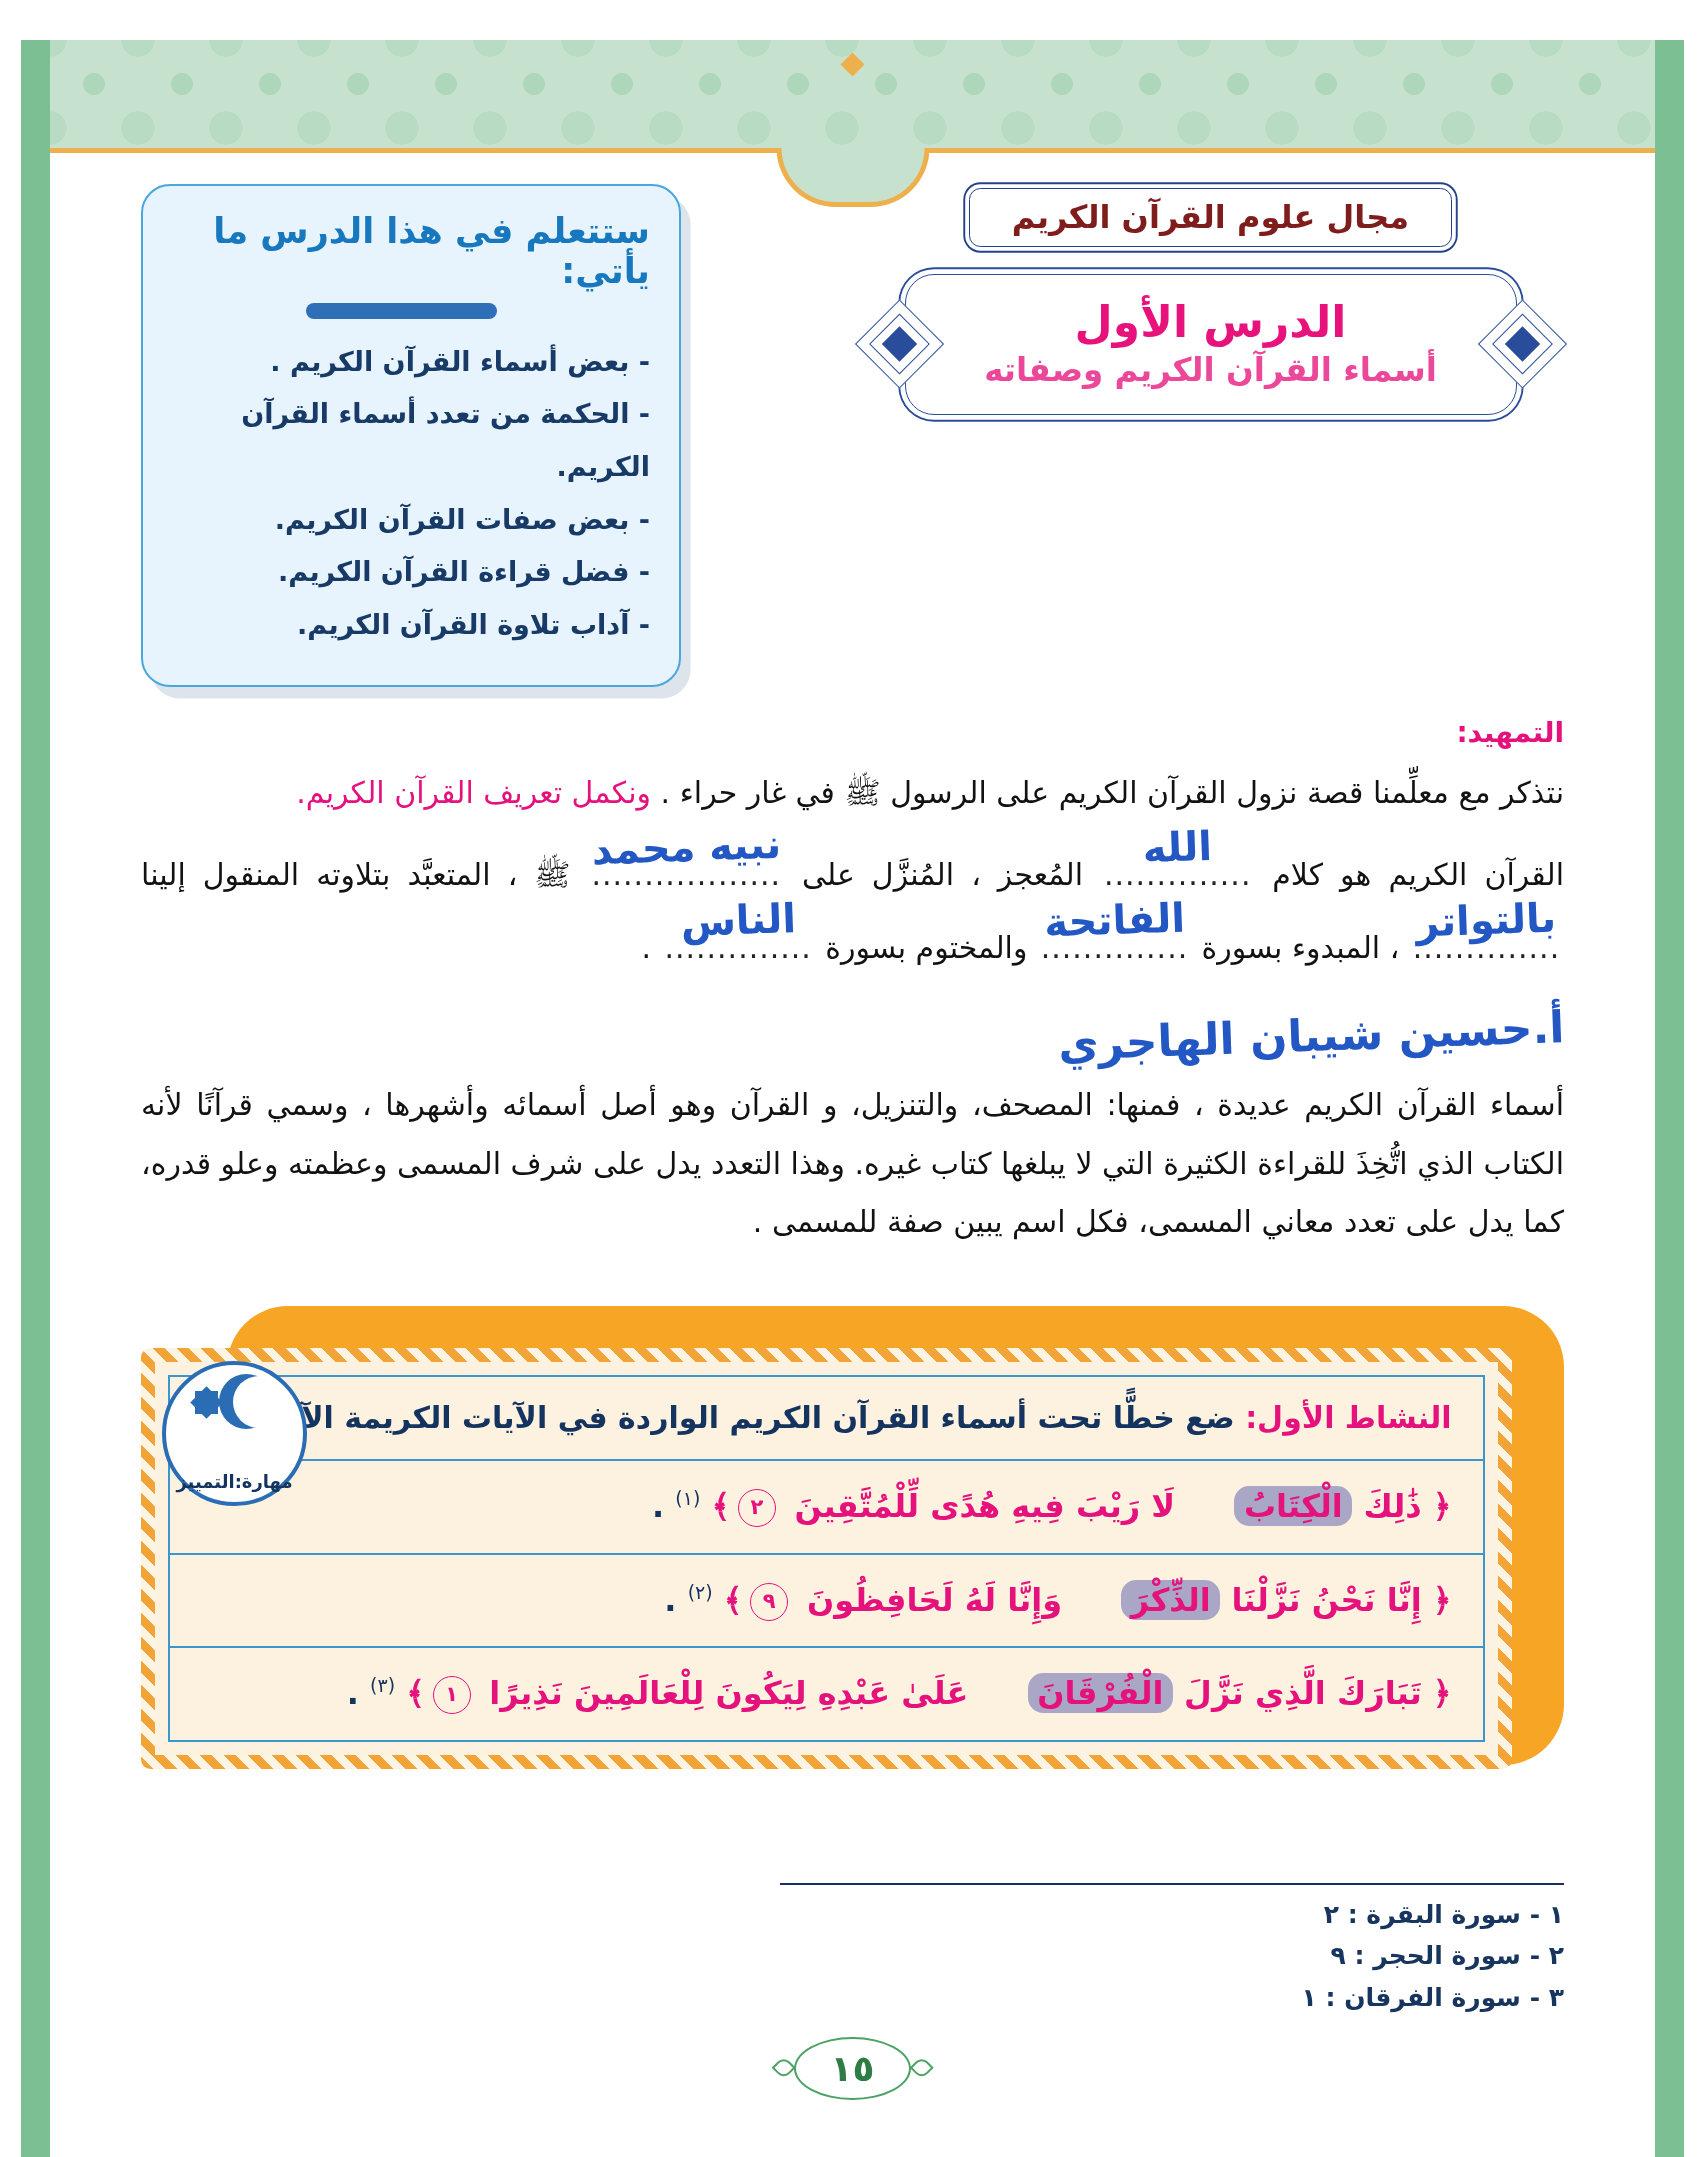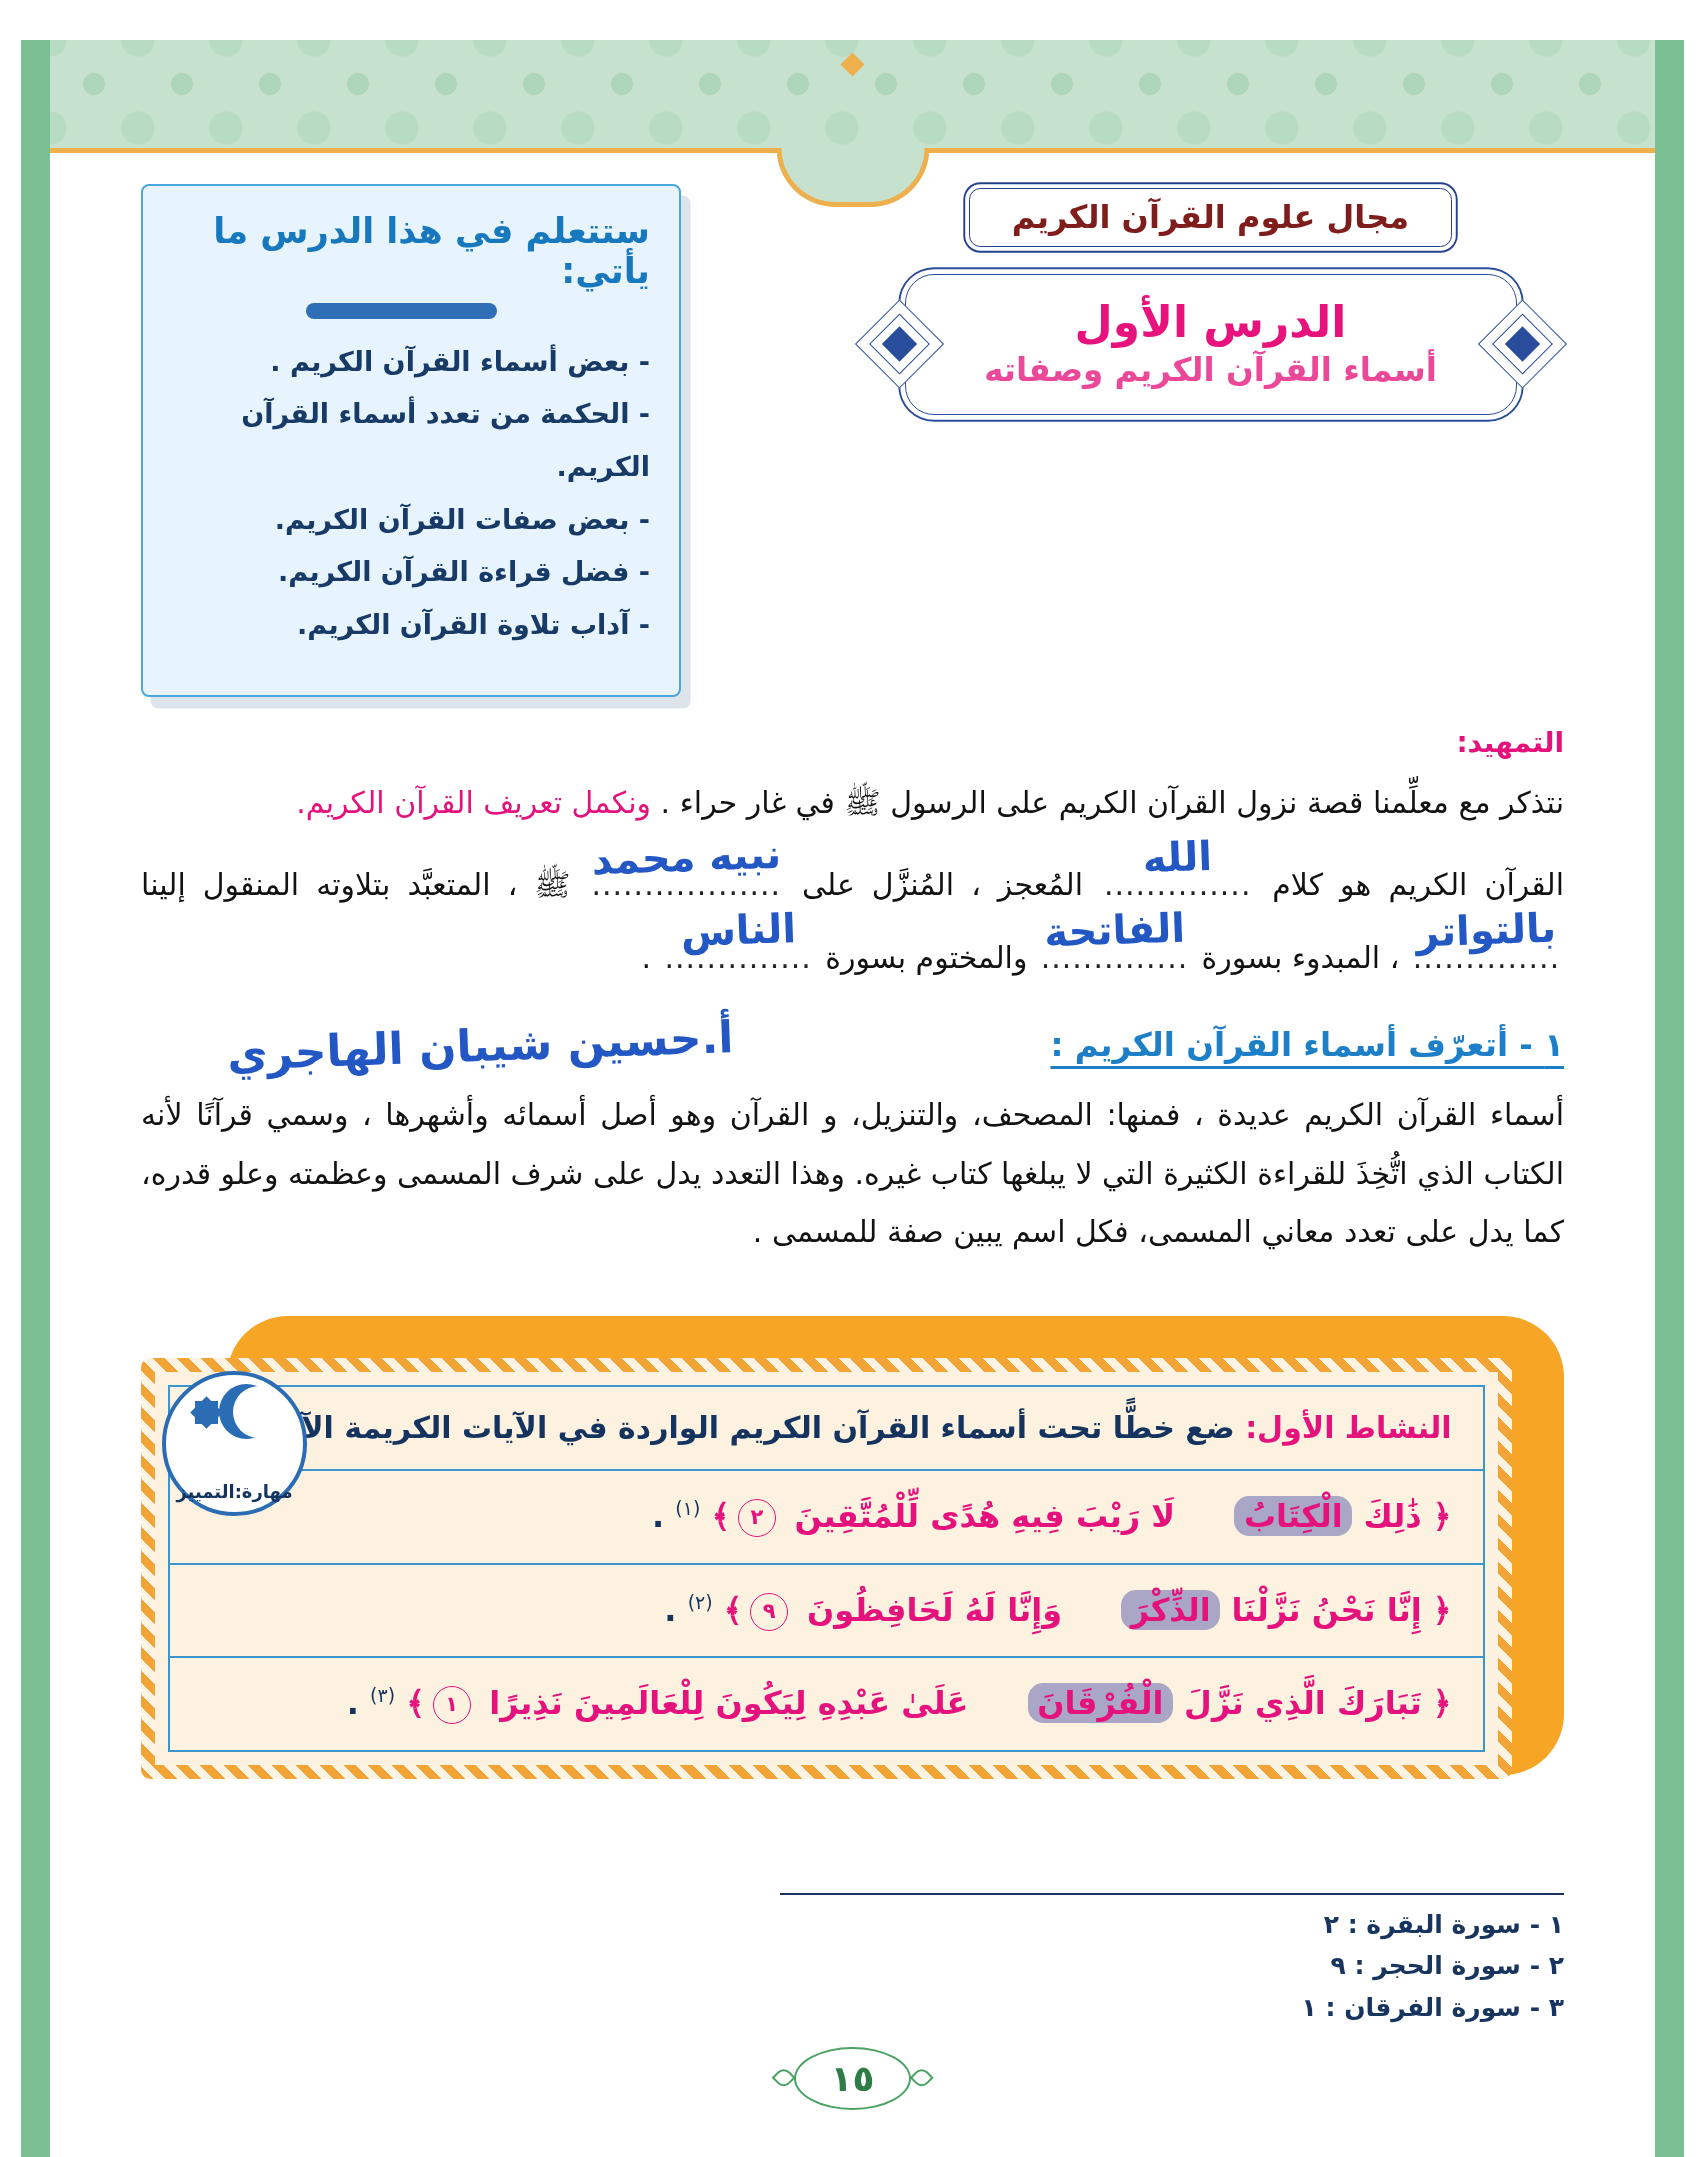--- a/index.html
+++ b/index.html
@@ -64,23 +64,23 @@
   .med-right { right:-38px; }
   .med-left  { left:-38px; }
   .med-inner { position:absolute; inset:8.6px; border:1.9px solid #2a4d9b; }
   .med-inner::after { content:""; position:absolute; inset:8.6px; background:#2a4d9b; }
 
   .lesson-label { color:#e8127d; font-size:44px; font-weight:bold; }
   .lesson-title { color:#ec4899; font-size:32.5px; font-weight:bold; margin-top:4px; }
 
   .objectives {
     width:540px; background:#e7f4fd;
-    border:2.9px solid #49a7dd; border-radius:8px;
+    border:2.9px solid #49a7dd; border-radius:29px;
     box-shadow:9.6px 11.5px 0 #dde4ec;
-    padding:25px 29px 43px;
+    padding:25px 29px 33px;
   }
   .obj-title { color:#1778be; font-size:35px; font-weight:bold; text-align:right; }
   .obj-tab { width:191px; height:16.3px; background:#2e6fb7; border-radius:8.6px; margin:11.5px 153px 17px 0; }
   .obj-list { list-style:none; color:#173a66; font-size:27px; font-weight:bold; line-height:1.95; text-align:right; }
 
   
   .intro-heading { margin-top:29px; color:#e5127d; font-size:28px; font-weight:bold; }
   .para { margin-top:15.3px; font-size:30px; line-height:1.95; color:#121212; text-align:justify; }
   .pink { color:#e5127d; }
 
@@ -210,21 +210,20 @@
 
     </div>
 
     <h2 class="intro-heading">التمهيد:</h2>
 
     <p class="para"><span>نتذكر مع معلِّمنا قصة نزول القرآن الكريم على الرسول ﷺ في غار حراء . </span><span class="pink">ونكمل تعريف القرآن الكريم.</span></p>
 
     <p class="para definition"><span>القرآن الكريم هو كلام </span><span class="blank"><span class="answer">الله</span><span class="dots">..............</span></span><span> المُعجز ، المُنزَّل على </span><span class="blank"><span class="answer">نبيه محمد</span><span class="dots">..................</span></span><span> ﷺ ، المتعبَّد بتلاوته المنقول إلينا </span><span class="blank"><span class="answer">بالتواتر</span><span class="dots">..............</span></span><span> ، المبدوء بسورة </span><span class="blank"><span class="answer">الفاتحة</span><span class="dots">..............</span></span><span> والمختوم بسورة </span><span class="blank"><span class="answer">الناس</span><span class="dots">..............</span></span><span> .</span></p>
 
     <div class="section-row">
-      <h3 class="section-heading">١ - أتعرّف أسماء القرآن الكريم :</h3>
       <div class="signature">أ.حسين شيبان الهاجري</div>
     </div>
 
     <p class="para">أسماء القرآن الكريم عديدة ، فمنها: المصحف، والتنزيل، و القرآن وهو أصل أسمائه وأشهرها ، وسمي قرآنًا لأنه الكتاب الذي اتُّخِذَ للقراءة الكثيرة التي لا يبلغها كتاب غيره. وهذا التعدد يدل على شرف المسمى وعظمته وعلو قدره، كما يدل على تعدد معاني المسمى، فكل اسم يبين صفة للمسمى .</p>
 
     <section class="activity-wrap">
       <div class="activity-orange"></div>
 
       <div class="activity-stamp">
         <div class="activity-inner">

